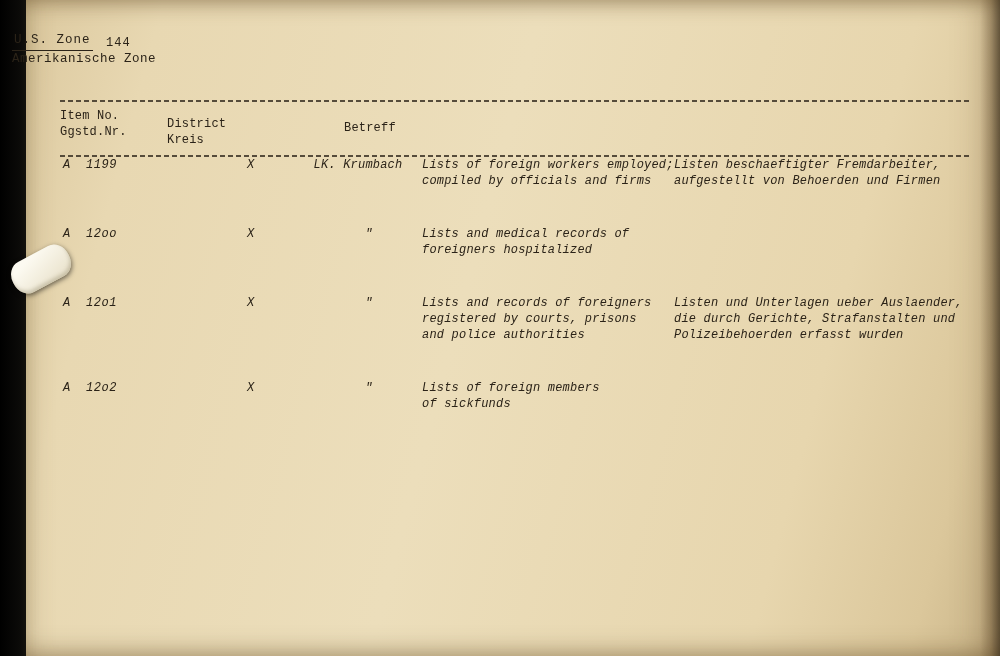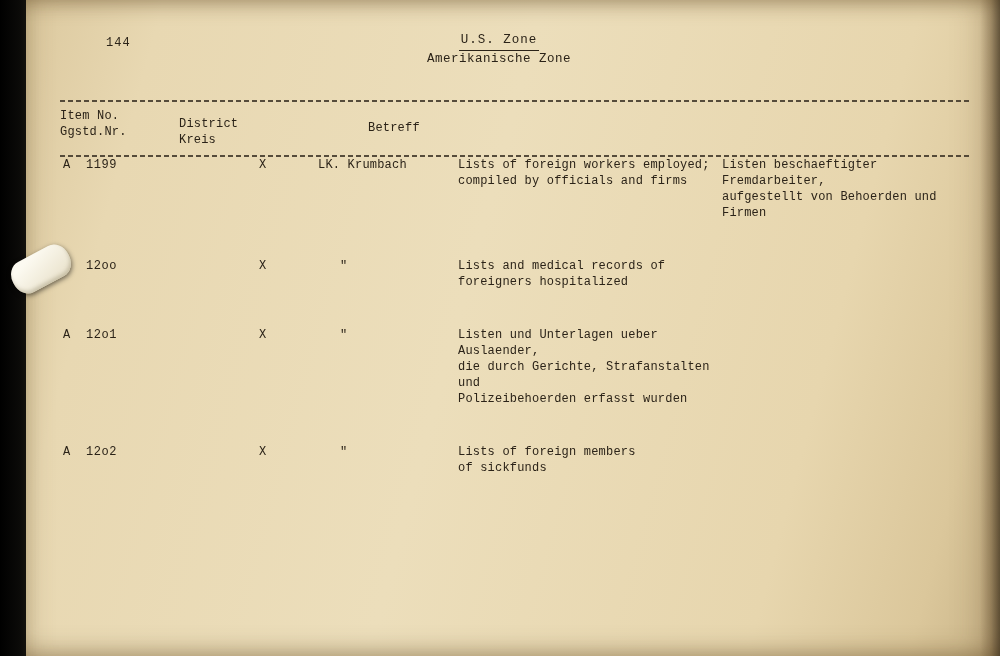--- a/index.html
+++ b/index.html
@@ -36,52 +36,51 @@
     transform:rotate(-28deg);
     box-shadow:0 2px 5px rgba(0,0,0,.55), inset 0 -3px 4px rgba(150,140,110,.4);
     z-index:6;
   }
   .page-number {
     position:absolute; left:80px; top:36px;
     font-size:12px; letter-spacing:1px;
   }
   .zone-header {
     position:absolute; left:0; right:0; top:32px;
-    text-align:center; font-size:12.5px; line-height:17px;
+    font-size:12.5px; line-height:17px;
     transform:translateX(-14px);
   }
   .zone-en { display:inline-block; border-bottom:1px solid #2b2318; padding:0 2px 1px; letter-spacing:1px; }
   .zone-de { letter-spacing:.5px;margin-top:44px; }
 
   .table-wrap {
     position:relative; margin:100px 30px 0 34px;
     font-size:12px; line-height:16px; letter-spacing:.2px;
   }
   .dashes {
     height:2px;
     background-image:repeating-linear-gradient(90deg,#3b3225 0,#3b3225 5px,transparent 5px,transparent 8px);
     opacity:.85;
   }
   .grid-row {
     display:grid;
     grid-template-columns:95px 135px 132px 252px 1fr;
     align-items:start;
-    gap:12px;
   }
   .header-row { padding:6px 0 7px; }
   .cell { white-space:pre-wrap; }
   .h-district { padding-left:12px;margin-top:8px; }
   .h-subject  { padding-left:52px; align-self:center; }
   .h-betreff  { padding-left:54px; align-self:center; }
 
-  .data-row { margin-bottom:37px; }
+  .data-row { margin-bottom:37px;font-style:italic; }
   .data-row:first-of-type { margin-top:26px; }
   .c-item   { padding-left:3px; letter-spacing:.5px; }
   .c-folder { padding-left:92px; }
-  .c-district { padding-left:4px; }
+  .c-district { padding-left:4px;text-align:center; }
   .c-district.ditto { padding-left:26px; }
 </style>
 </head>
 <body>
 
 <div class="scan-edge"></div>
 
 <div class="paper">
 
   <div class="page-tab"></div>
@@ -122,20 +121,23 @@
       <div class="cell c-folder">X</div>
       <div class="cell c-district ditto">"</div>
       <div class="cell">Lists and medical records of
 foreigners hospitalized</div>
     </div>
 
     <div class="grid-row data-row">
       <div class="cell c-item">A  12o1</div>
       <div class="cell c-folder">X</div>
       <div class="cell c-district ditto">"</div>
+      <div class="cell">Lists and records of foreigners
+registered by courts, prisons
+and police authorities</div>
       <div class="cell">Listen und Unterlagen ueber Auslaender,
 die durch Gerichte, Strafanstalten und
 Polizeibehoerden erfasst wurden</div>
     </div>
 
     <div class="grid-row data-row">
       <div class="cell c-item">A  12o2</div>
       <div class="cell c-folder">X</div>
       <div class="cell c-district ditto">"</div>
       <div class="cell">Lists of foreign members

